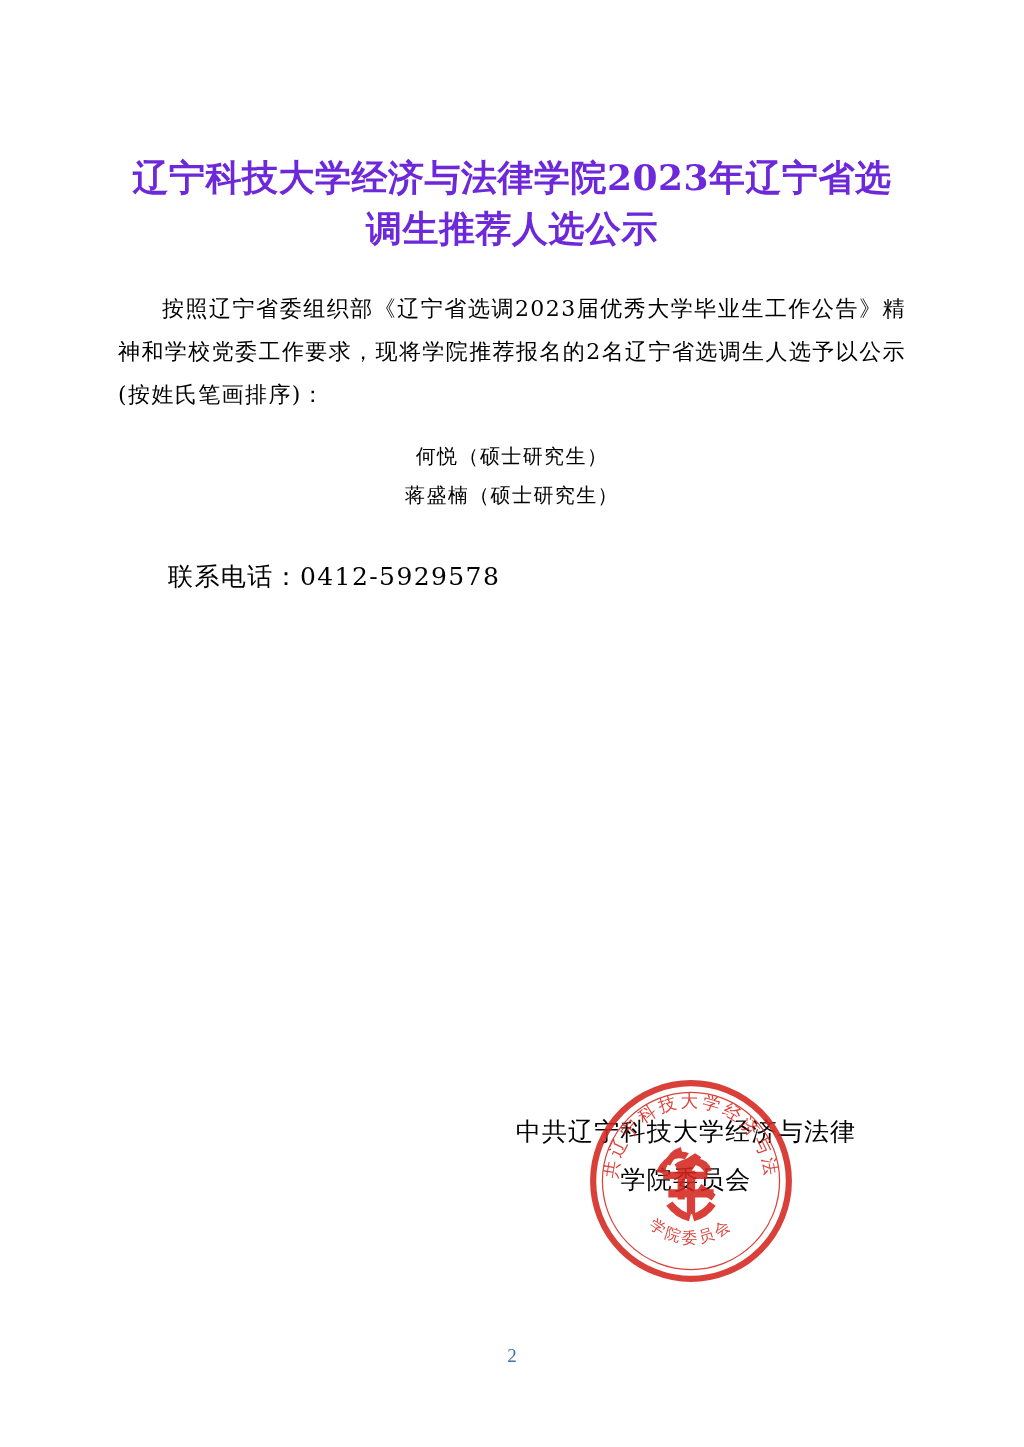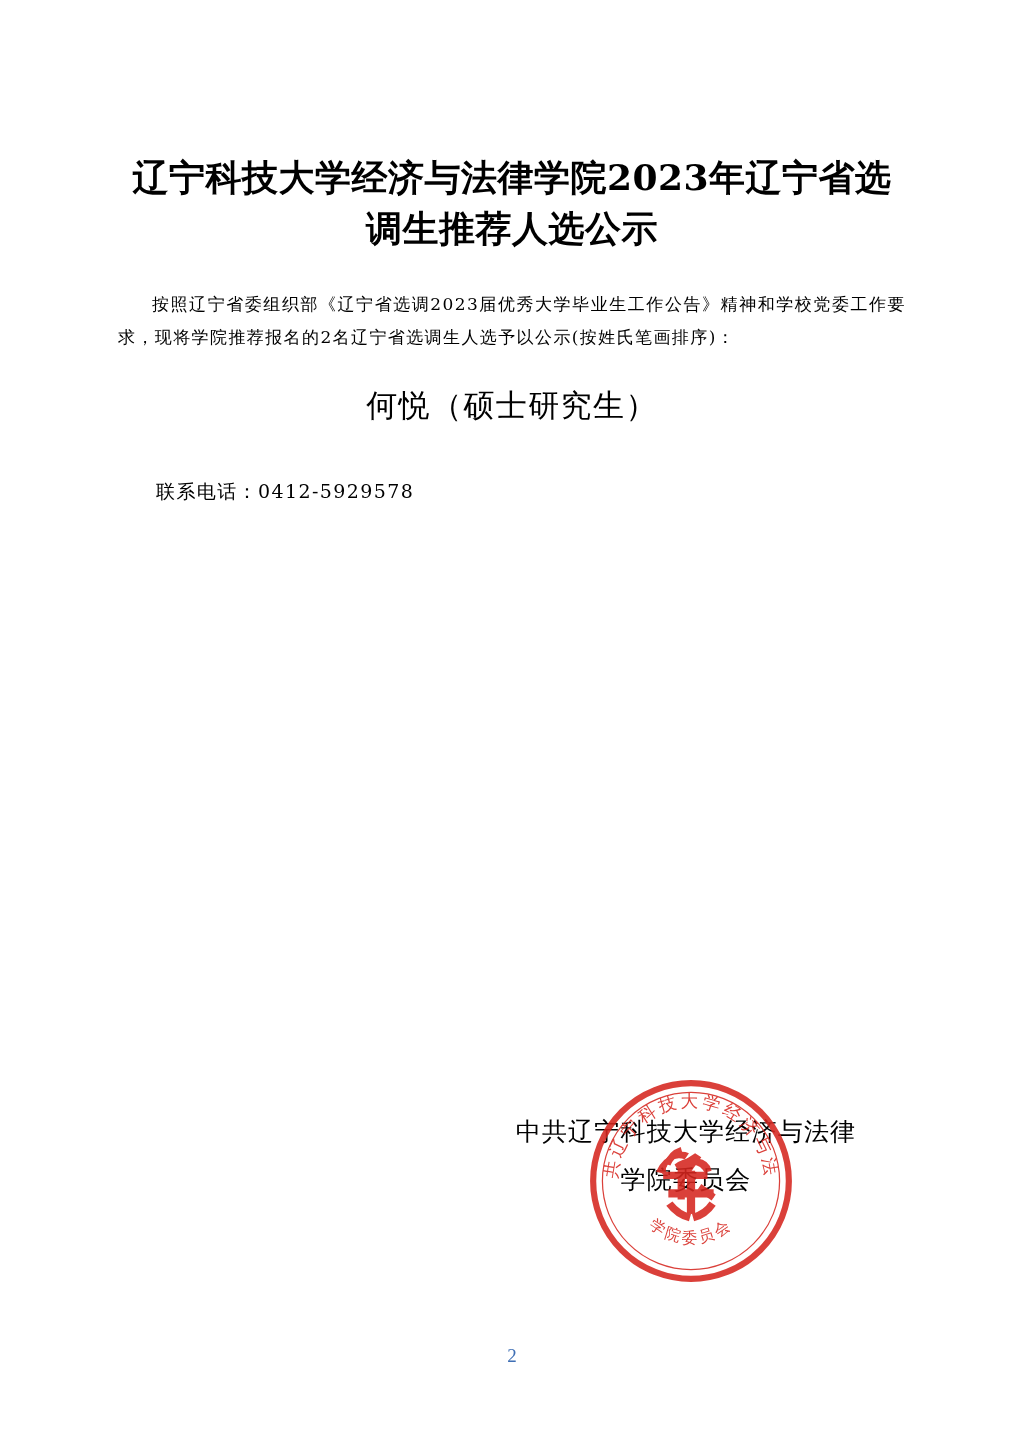--- a/index.html
+++ b/index.html
@@ -27,50 +27,50 @@
 
   .doc-title {
     font-family: "DejaVu Serif", "Liberation Serif", serif;
     font-weight: bold;
     font-size: 36px;
     line-height: 1.42;
     text-align: center;
     letter-spacing: 0.5px;
     margin: 32px 0 0 0;
     padding: 0 10px;
-    color: #000000;
+    color: #6d28d9;
   }
 
   .body-block {
     margin-top: 34px;
   }
 
   p.para {
-    font-size: 17px;
+    font-size: 22px;
     line-height: 1.95;
     letter-spacing: 1.4px;
     text-align: justify;
     text-justify: inter-ideograph;
     margin: 0 0 6px 0;
     text-indent: 2em;
     font-family: "DejaVu Serif", "Liberation Serif", serif;
   }
 
   p.name-line {
-    font-size: 31px;
+    font-size: 20px;
     line-height: 1.95;
     letter-spacing: 1.4px;
     margin: 0;
     text-indent: 0;
     text-align: center;
     font-family: "DejaVu Serif", "Liberation Serif", serif;
   }
 
   p.contact {
-    font-size: 19px;
+    font-size: 25px;
     line-height: 1.95;
     letter-spacing: 1.4px;
     margin: 0;
     text-indent: 2em;
     font-family: "DejaVu Serif", "Liberation Serif", serif;
   }
 
   .gap-sm { height: 14px; }
   .gap-md { height: 24px; }
 
@@ -117,20 +117,21 @@
 
   <h1 class="doc-title">辽宁科技大学经济与法律学院2023年辽宁省选调生推荐人选公示</h1>
 
   <div class="body-block">
 
     <p class="para">按照辽宁省委组织部《辽宁省选调2023届优秀大学毕业生工作公告》精神和学校党委工作要求，现将学院推荐报名的2名辽宁省选调生人选予以公示(按姓氏笔画排序)：</p>
 
     <div class="gap-sm"></div>
 
     <p class="name-line">何悦（硕士研究生）</p>
+    <p class="name-line">蒋盛楠（硕士研究生）</p>
 
     <div class="gap-md"></div>
 
 
     <div class="gap-sm"></div>
 
     <p class="contact">联系电话：0412-5929578</p>
 
   </div>
 

